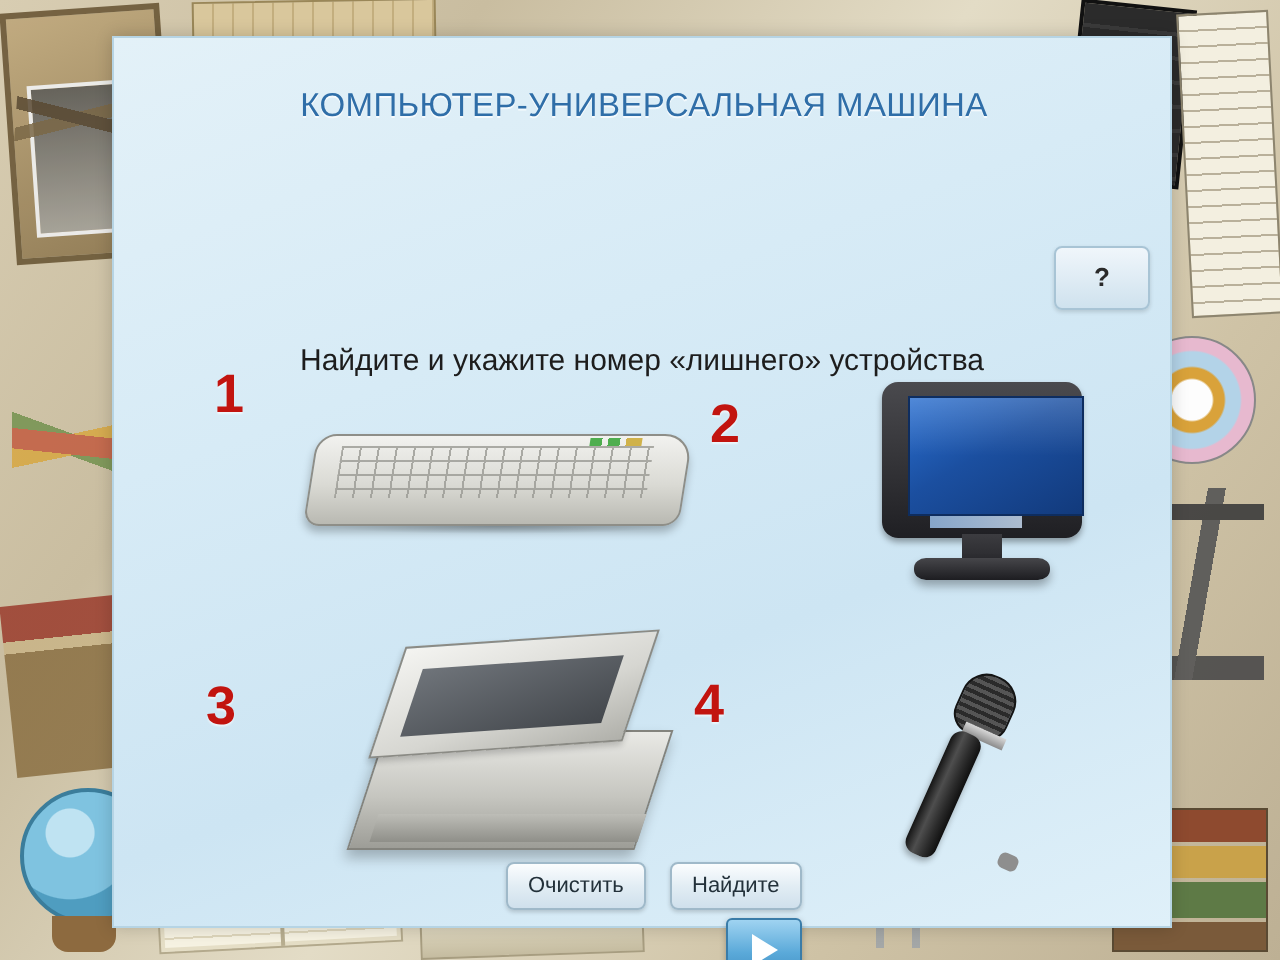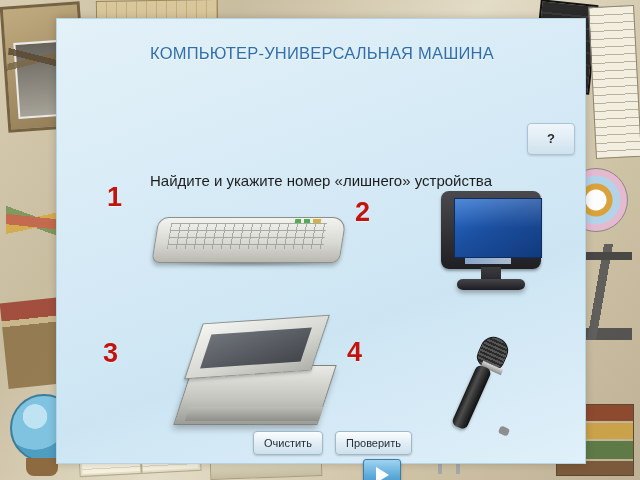--- a/index.html
+++ b/index.html
@@ -487,21 +487,21 @@
 
     <div id="microphone">
       <div class="mic-head"></div>
       <div class="mic-ring"></div>
       <div class="mic-body"></div>
       <div class="mic-tip"></div>
     </div>
 
     <div id="controls">
       <div class="btn" id="btn-check">Очистить</div>
-      <div class="btn" id="btn-clear">Проверить</div>
+      <div class="btn" id="btn-clear">Найдите</div>
     </div>
 
     <div id="next-arrow">
       <div class="tri"></div>
     </div>
 
   </div>
 </div>
 
 </body></html>

